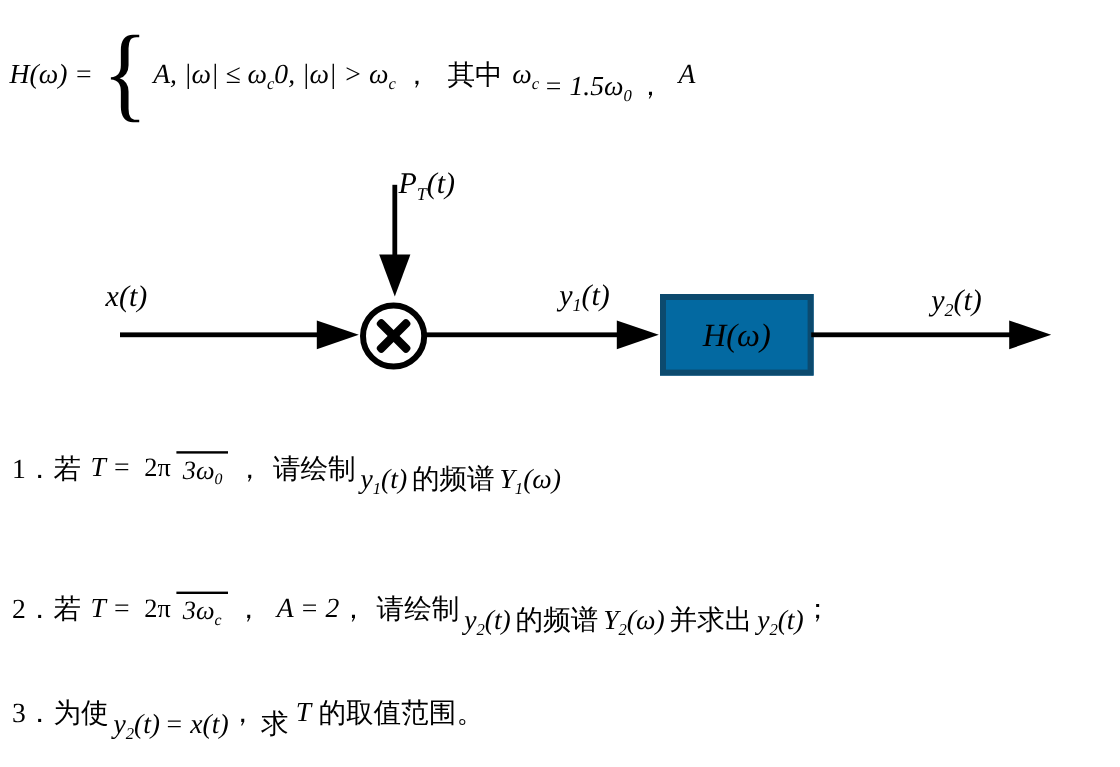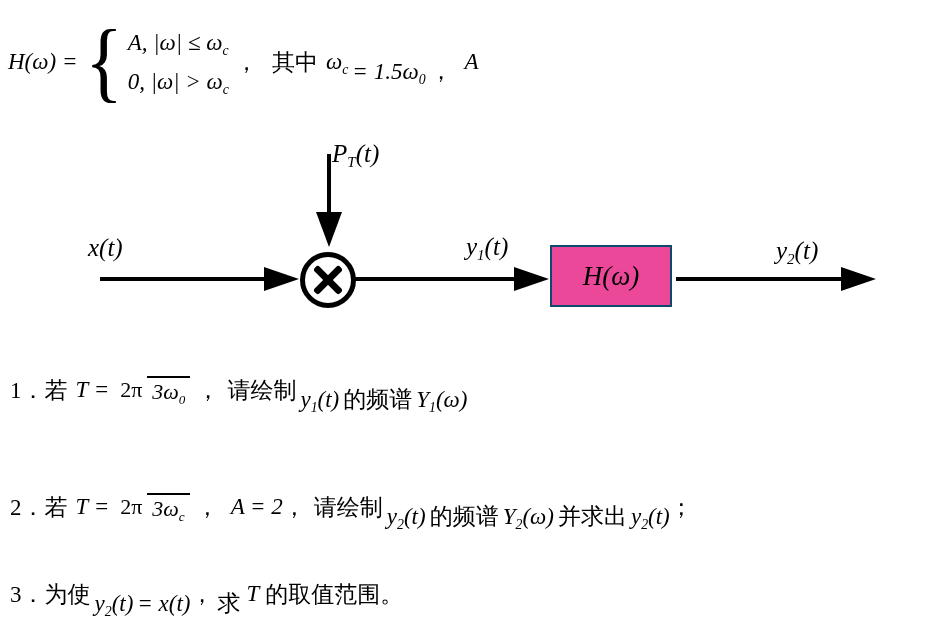--- a/index.html
+++ b/index.html
@@ -13,21 +13,21 @@
   .g4 { margin-left:4px;margin-top:19px; } .g6 { margin-left:6px; } .g8 { margin-left:8px; }
   .g12 { margin-left:12px; } .g14 { margin-left:14px; }
 
   
   .formula-row {
     position:absolute; left:8px; top:16px; height:92px;
     display:flex; align-items:center; font-size:23px; white-space:nowrap;
   }
   .brace { font-size:88px; font-weight:400; line-height:80px; margin-left:6px;
            font-style:normal; transform:scaleX(0.9); }
-  .cases { display:flex; flex-direction:column; gap:13px; margin-left:2px; }
+  .cases { display:flex; flex-direction:row; margin-left:2px; }
 
   
   .frac { display:inline-flex; flex-direction:row; align-items:center;
           margin:0 6px; line-height:1.15; font-size:22px; }
   .frac-num { padding:0 5px 1px; }
   .frac-den { border-top:2.5px solid #000; padding:1px 5px 0; }
 
   
   .h-line { position:absolute; height:4px; background:#000; }
   .v-line { position:absolute; width:4px;  background:#000; }
@@ -37,21 +37,21 @@
   .arr-d  { position:absolute; width:0; height:0;
             border-left:13px solid transparent; border-right:13px solid transparent;
             border-top:35px solid #000; }
   .mult   { position:absolute; left:300px; top:252px; width:46px; height:46px;
             border:5px solid #000; border-radius:50%; background:#fff; }
   .xbar   { position:absolute; left:50%; top:50%; width:36px; height:7px;
             background:#000; border-radius:3px; }
   .xbar.a { transform:translate(-50%,-50%) rotate(45deg); }
   .xbar.b { transform:translate(-50%,-50%) rotate(-45deg); }
   .hbox   { position:absolute; left:550px; top:245px; width:118px; height:58px;
-            border:2px solid #0c4a6e; background:#ec4899; display:flex;
+            border:5px solid #0c4a6e; background:#0369a1; display:flex;
             align-items:center; justify-content:center; font-size:27px; }
   .lbl    { position:absolute; font-size:25px; white-space:nowrap; }
 
   
   .item { position:absolute; left:10px; display:flex; align-items:center;
           font-size:23px; white-space:nowrap; }
   #item1 { top:350px; height:80px; }
   #item2 { top:466px; height:82px; }
   #item3 { top:576px; height:36px; }
 </style>

